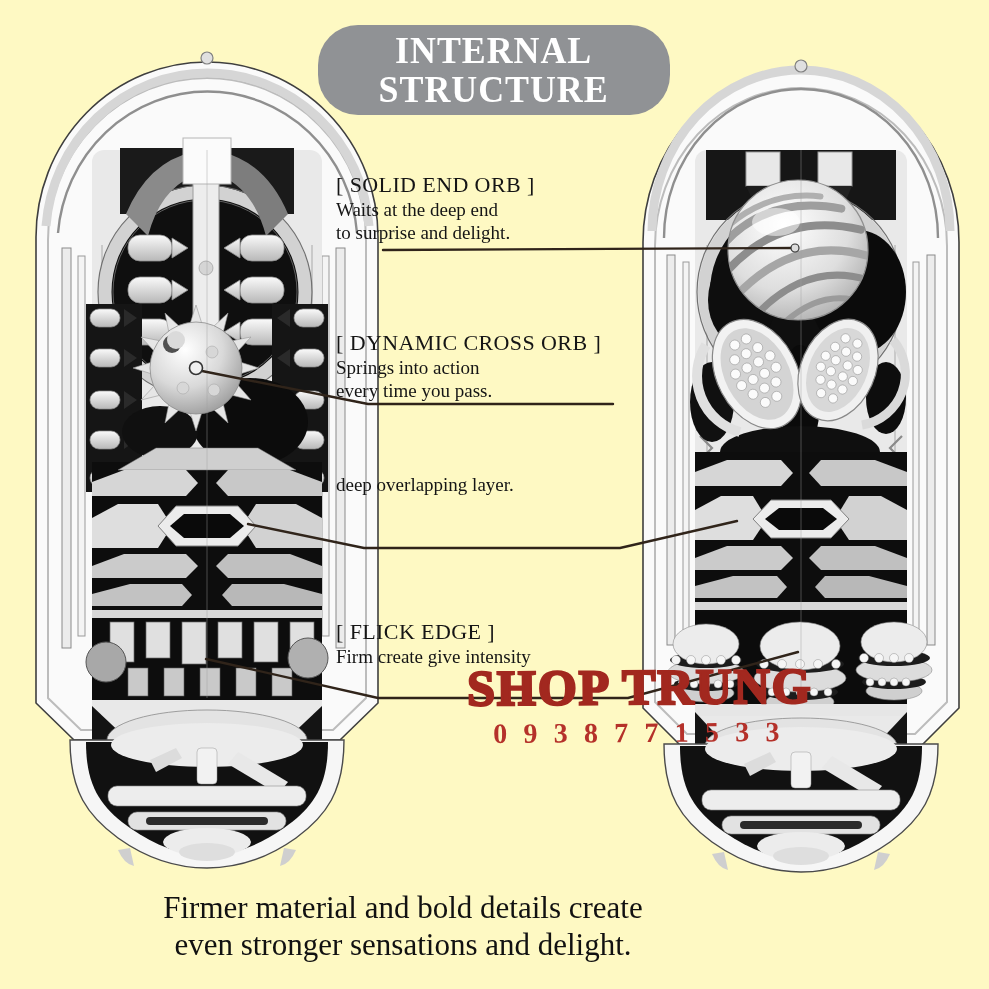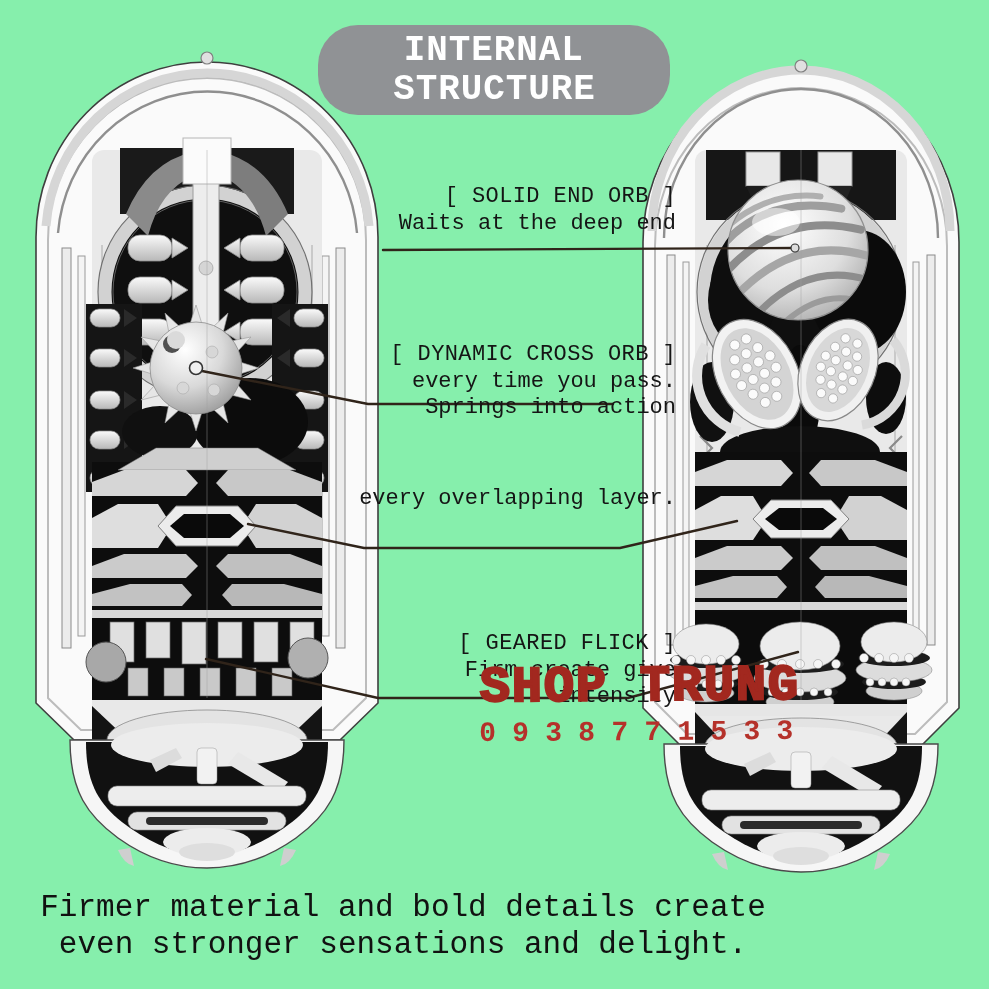--- a/index.html
+++ b/index.html
@@ -1,28 +1,28 @@
 <!DOCTYPE html>
 <html style="--badge-bg: #909295; --badge-text: #ffffff; --body-text: #151515; --wm-name: #a2281f; --wm-phone: #b5312a; --caption: #111111; --callout-line: #30241a;"><head>
 <meta charset="utf-8">
 <style>
   html,body{margin:0;padding:0;background:#fff;}
-  .stage{position:relative;width:989px;height:989px;background:#86efac;overflow:hidden;
-         font-family:Liberation Mono, monospace;}
+  .stage{position:relative;width:989px;height:989px;background:#fef9c3;overflow:hidden;
+         font-family:Liberation Serif, serif;}
   .stage svg{position:absolute;left:0;top:0;}
 
   .badge{position:absolute;left:318px;top:25px;width:352px;height:90px;
          background:var(--badge-bg,#909295);border-radius:40px;
          display:flex;flex-direction:column;align-items:center;justify-content:center;}
   .badge div{font-weight:700;font-size:37px;line-height:1.06;color:var(--badge-text,#fff);
          letter-spacing:1px;transform:scaleX(.97);}
 
-  .callout{position:absolute;width:340px;text-align:right;color:var(--body-text,#151515);margin-top:12px;}
+  .callout{position:absolute;width:340px;text-align:left;color:var(--body-text,#151515);}
   .co-h{font-size:22px;line-height:1.22;letter-spacing:.4px;}
-  .co-d{font-size:22px;line-height:1.21;}
+  .co-d{font-size:19px;line-height:1.21;}
   #c1{left:336px;top:172px}
   #c2{left:336px;top:330px}
   #c3{left:336px;top:474px}
   #c4{left:336px;top:619px}
 
   .wm{position:absolute;left:400px;top:662px;width:480px;text-align:center;transform:rotate(-.4deg);}
   .wm-name{font-weight:700;font-size:50px;line-height:1;color:var(--wm-name,#a2281f);
            letter-spacing:2px;-webkit-text-stroke:2.5px var(--wm-name,#a2281f);}
   .wm-phone{margin-top:7px;font-weight:700;font-size:28px;line-height:1;
             color:var(--wm-phone,#b5312a);letter-spacing:.58em;padding-left:.3em;}
@@ -393,31 +393,32 @@
 </svg>
 
   <div class="badge">
     <div>INTERNAL</div>
     <div>STRUCTURE</div>
   </div>
 
   <div class="callout" id="c1">
     <div class="co-h">[ SOLID END ORB ]</div>
     <div class="co-d">Waits at the deep end</div>
+    <div class="co-d">to surprise and delight.</div>
   </div>
   <div class="callout" id="c2">
     <div class="co-h">[ DYNAMIC CROSS ORB ]</div>
+    <div class="co-d">Springs into action</div>
     <div class="co-d">every time you pass.</div>
-    <div class="co-d">Springs into action</div>
   </div>
   <div class="callout" id="c3">
-    <div class="co-d">every overlapping layer.</div>
+    <div class="co-d">deep overlapping layer.</div>
   </div>
   <div class="callout" id="c4">
-    <div class="co-h">[ GEARED FLICK ]</div>
+    <div class="co-h">[ FLICK EDGE ]</div>
     <div class="co-d">Firm create give intensity</div>
   </div>
 
   <div class="wm">
     <div class="wm-name">SHOP TRUNG</div>
     <div class="wm-phone">0938771533</div>
   </div>
 
   <div class="caption">
     <div>Firmer material and bold details create</div>

